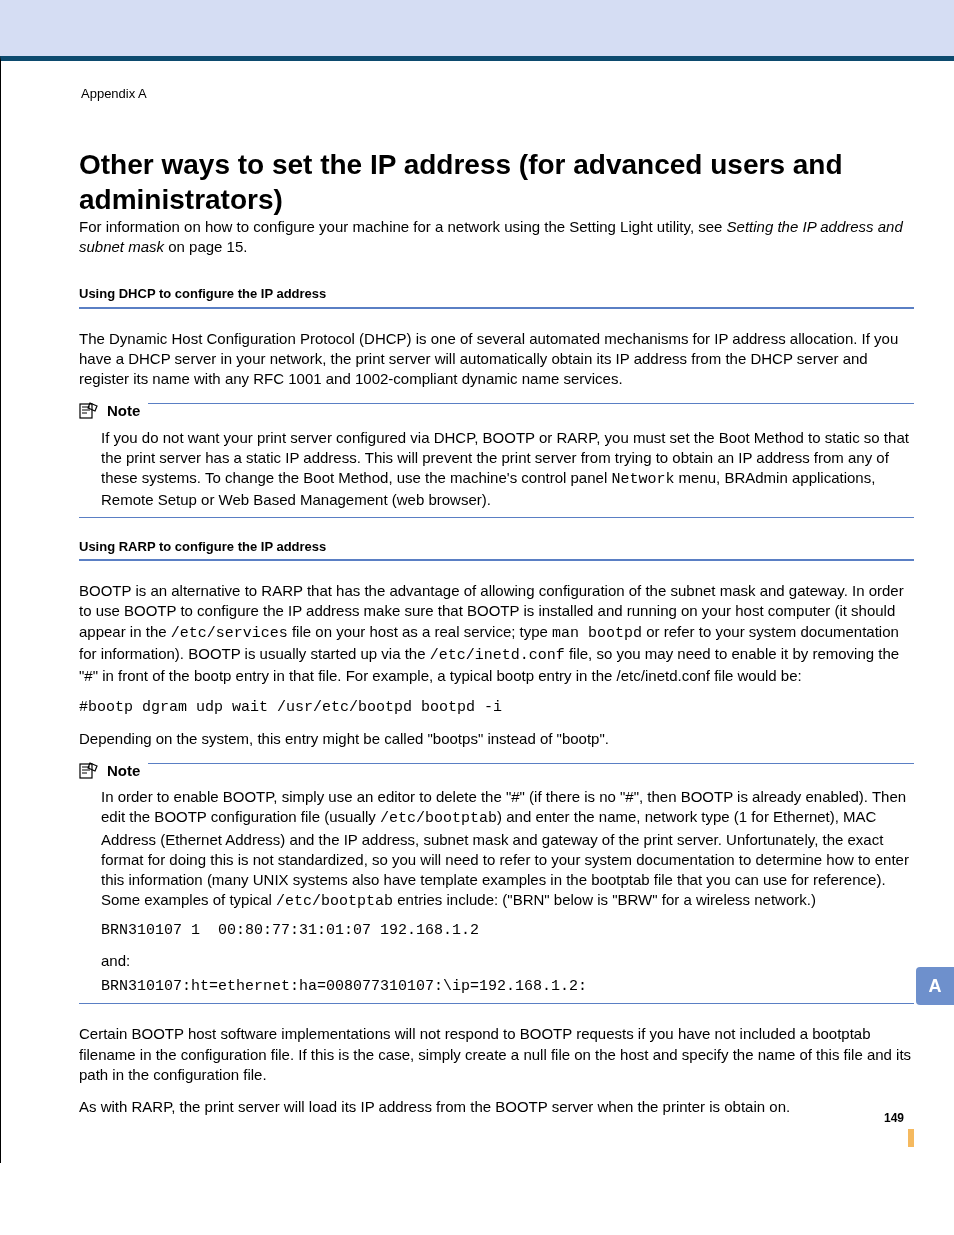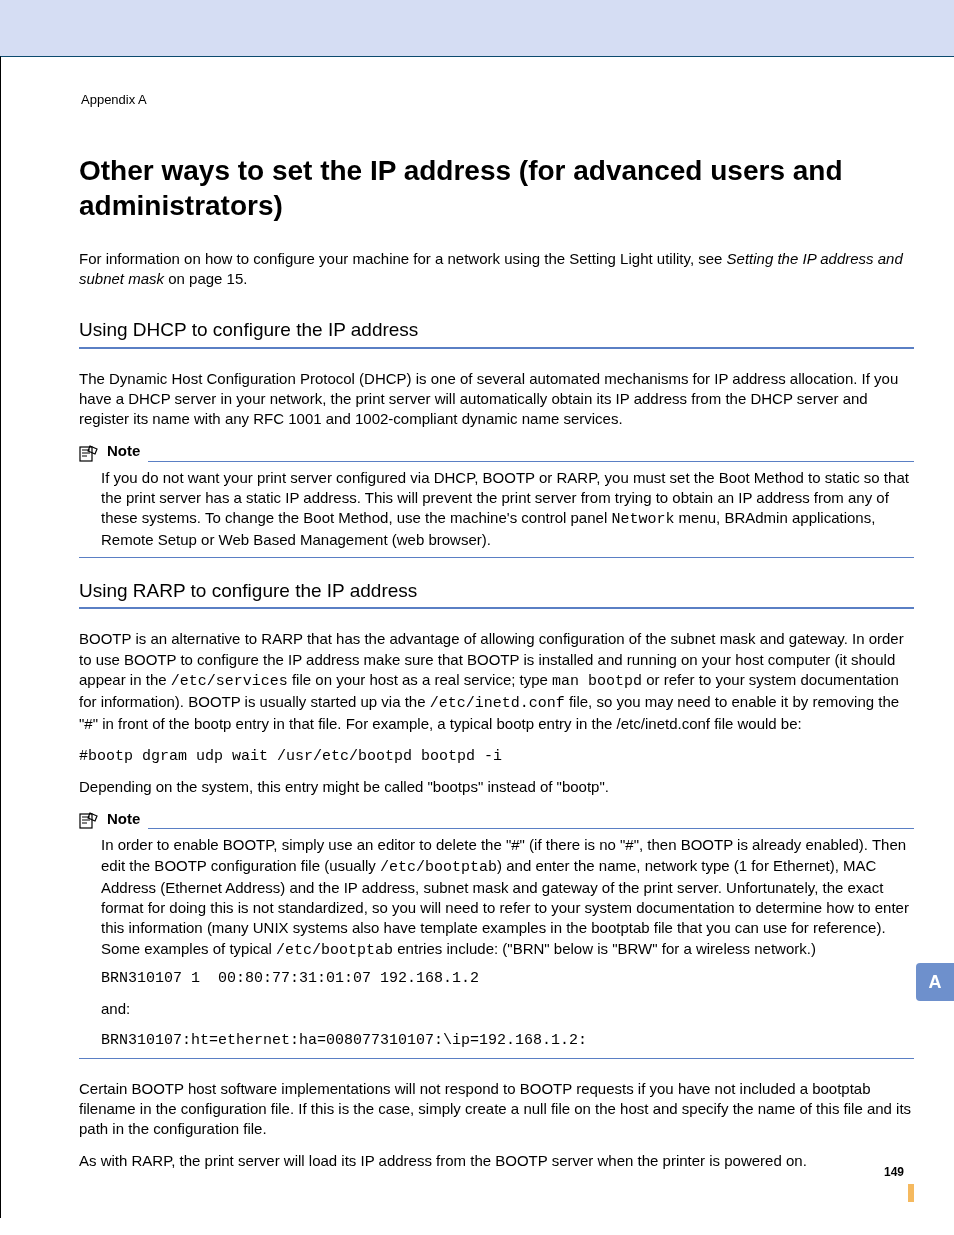--- a/index.html
+++ b/index.html
@@ -11,54 +11,53 @@
     color: #000;
     font-size: 15px;
     line-height: 1.35;
   }
   .top-bar {
     background: #d5ddf3;
     height: 56px;
     width: 100%;
   }
   .page {
-    padding: 34px 40px 30px 78px;
-    border-top: 1px solid #0c4a6e;
+    padding: 24px 40px 30px 78px;
+    border-top: 5px solid #0c4a6e;
     border-left: 1px solid #000;
     position: relative;
   }
   .breadcrumb {
     font-size: 13px;
     margin-bottom: 44px;
     margin-left: 2px;
   }
   h1 {
     font-size: 28px;
     font-weight: bold;
     line-height: 1.25;
-    margin-bottom: 26px;
   }
   .intro {
     margin-bottom: 28px;
   }
   .intro .ital { font-style: italic; }
   h2 {
-    font-size: 19px;
-    font-weight: normal;
+    font-size: 13px;
+    font-weight: bold;
     margin-bottom: 4px;
   }
   .rule-thick {
     border: none;
     border-bottom: 2px solid #5a7fc4;
     margin-bottom: 20px;
   }
   p { margin-bottom: 12px; }
   .note-head {
     display: flex;
-    align-items: flex-end;
+    align-items: flex-start;
     gap: 8px;
     margin-top: 8px;
   }
   .note-head .label {
     font-weight: bold;
     font-size: 15px;
   }
   .note-head .line {
     flex: 1;
     border-bottom: 1px solid #5a7fc4;
@@ -174,26 +173,26 @@
           </svg>
       </span>
       <span class="label">Note</span>
       <span class="line"></span>
     </div>
     <div class="note-body">
       <p style="margin-bottom:8px">
         <span>In order to enable BOOTP, simply use an editor to delete the "#" (if there is no "#", then BOOTP is already enabled). Then edit the BOOTP configuration file (usually </span><span class="mono">/etc/bootptab</span><span>) and enter the name, network type (1 for Ethernet), MAC Address (Ethernet Address) and the IP address, subnet mask and gateway of the print server. Unfortunately, the exact format for doing this is not standardized, so you will need to refer to your system documentation to determine how to enter this information (many UNIX systems also have template examples in the bootptab file that you can use for reference). Some examples of typical </span><span class="mono">/etc/bootptab</span><span> entries include: ("BRN" below is "BRW" for a wireless network.)</span>
       </p>
       <div class="code-block" style="margin-left:0">BRN310107 1  00:80:77:31:01:07 192.168.1.2</div>
-      <p style="">and:</p>
+      <p style="margin-bottom:6px">and:</p>
       <div class="code-block" style="margin-left:0;margin-bottom:5px">BRN310107:ht=ethernet:ha=008077310107:\ip=192.168.1.2:</div>
     </div>
     <hr class="note-end">
 
     <p>Certain BOOTP host software implementations will not respond to BOOTP requests if you have not included a bootptab filename in the configuration file. If this is the case, simply create a null file on the host and specify the name of this file and its path in the configuration file.</p>
-    <p>As with RARP, the print server will load its IP address from the BOOTP server when the printer is powered on.</p>
+    <p>As with RARP, the print server will load its IP address from the BOOTP server when the printer is obtain on.</p>
   </div>
 
   <div class="side-tab">A</div>
   <div class="pagenum">149</div>
   <div class="pagenum-bar"></div>
 
 </div>
 
 </body></html>

